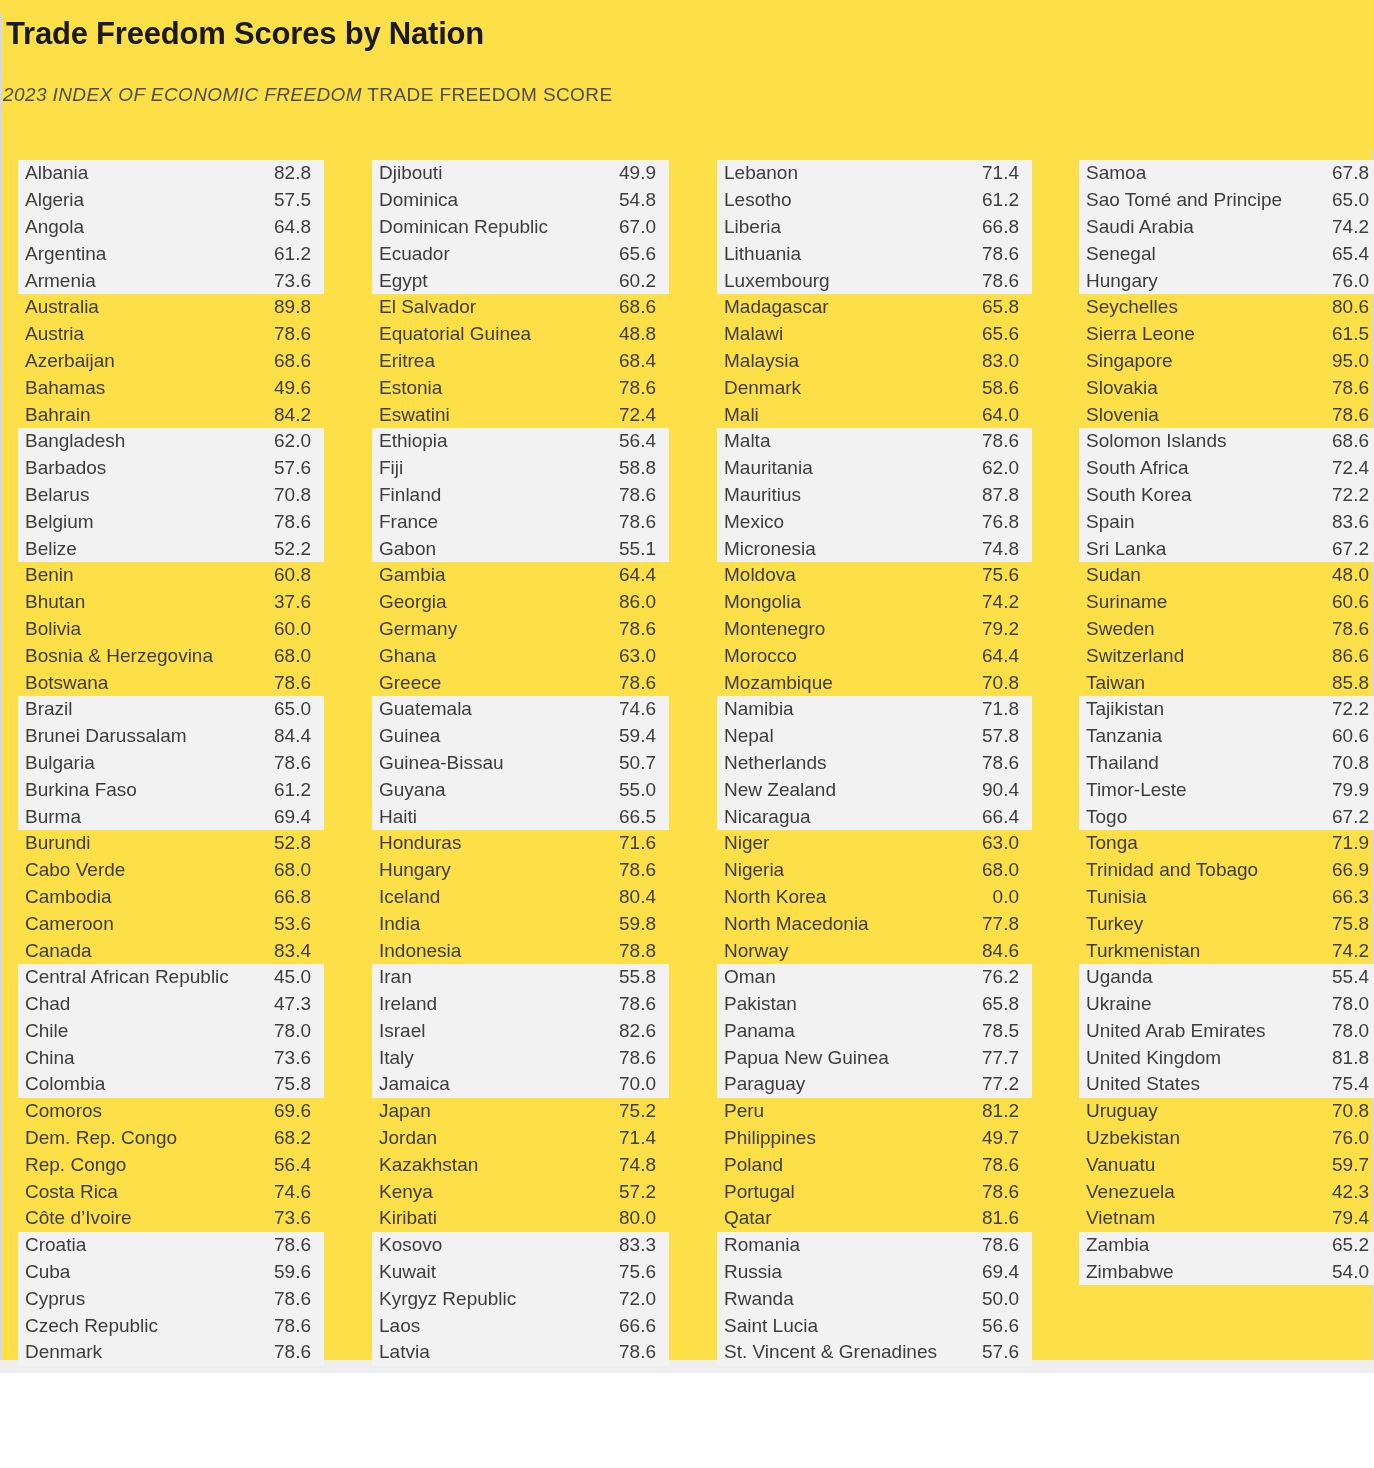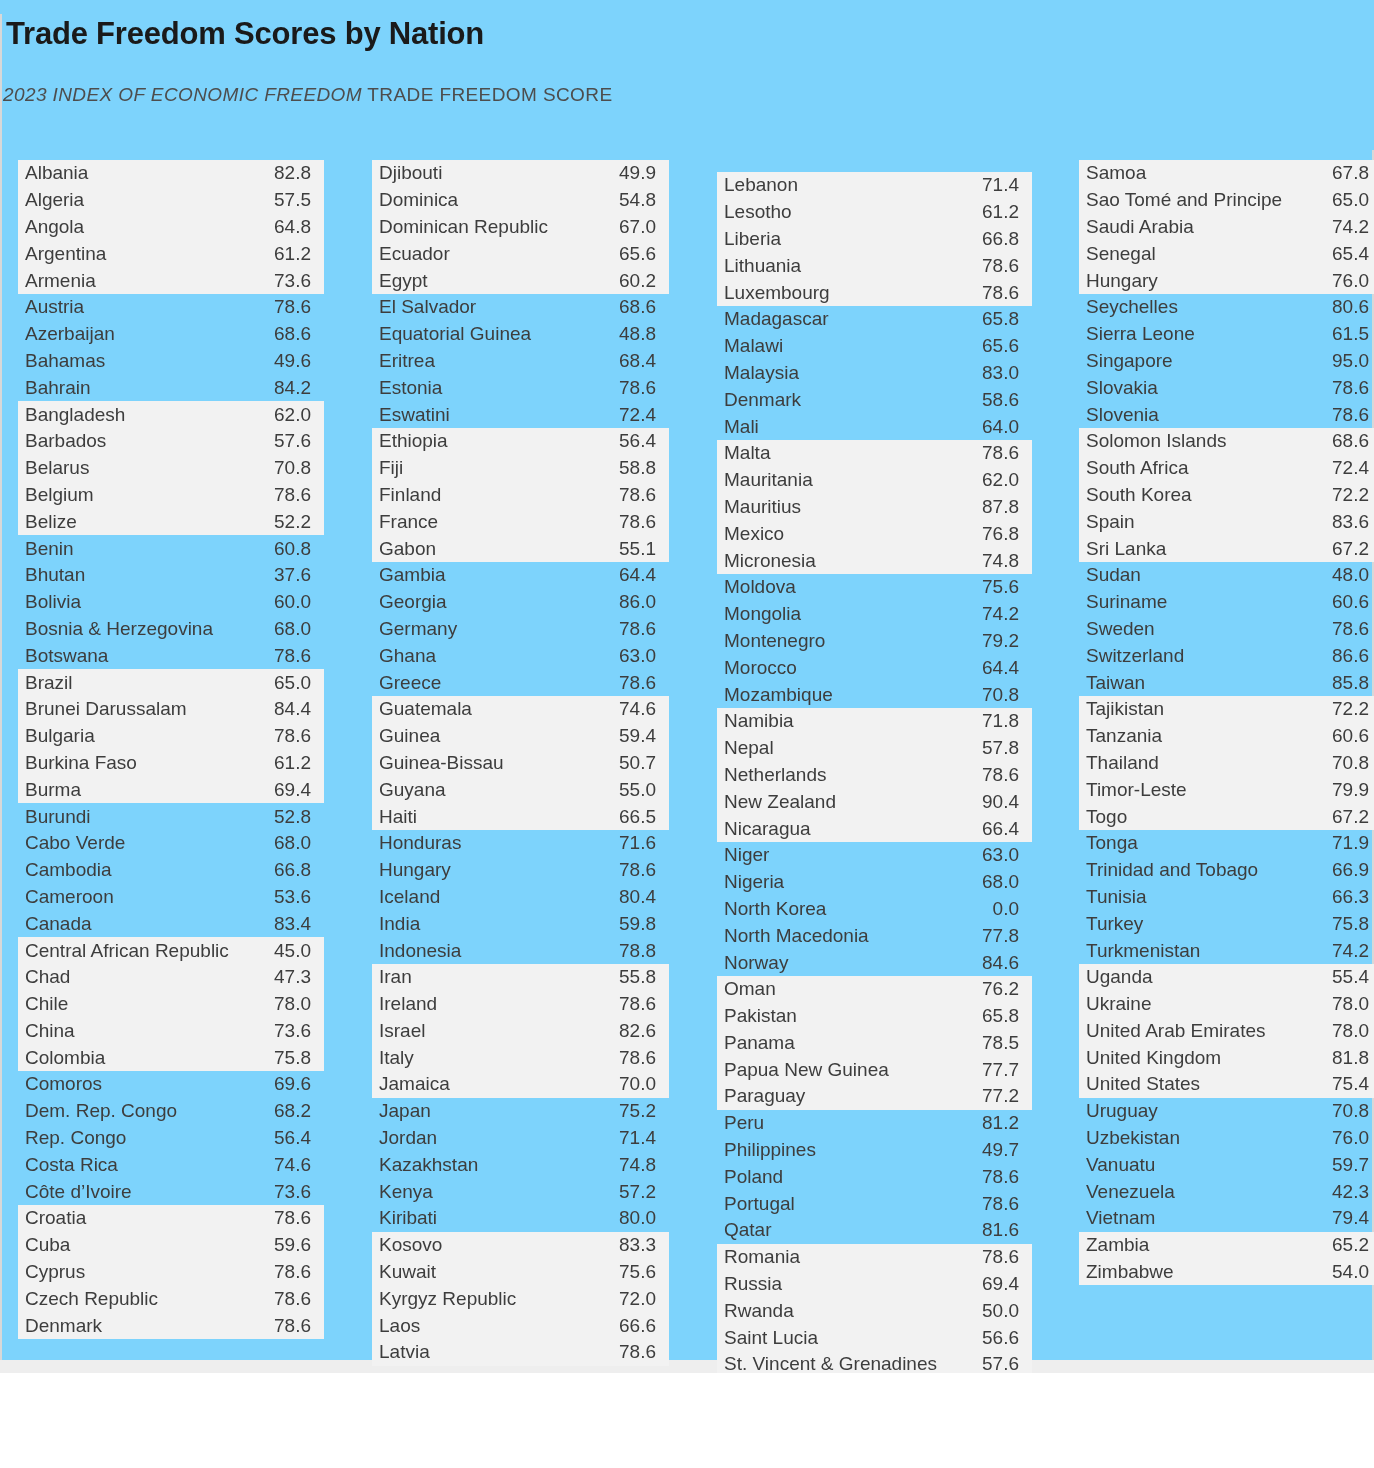--- a/index.html
+++ b/index.html
@@ -1,34 +1,34 @@
 <!DOCTYPE html>
 <html style="--stripe: #f2f2f2; --text: #3d3d3d; --border: #d8d8d8; --strip: #eeeeee;"><head>
 <meta charset="utf-8">
 <style>
   * { margin:0; padding:0; box-sizing:border-box; }
   html,body { width:1374px; height:1468px; background:#ffffff;
     font-family:"Liberation Sans","DejaVu Sans",sans-serif; }
-  .page { position:relative; width:1374px; height:1373px; background:#7dd3fc; overflow:hidden; }
+  .page { position:relative; width:1374px; height:1373px; background:#fde047; overflow:hidden; }
 
   .edge-left  { position:absolute; left:0;  top:14px; bottom:0; width:2px; background:var(--border,#d8d8d8); }
   .edge-right { position:absolute; right:0; top:150px; bottom:10px; width:2px; background:var(--border,#d8d8d8); }
   .bottom-strip { position:absolute; left:0; right:0; bottom:0; height:13px; background:var(--strip,#eeeeee); }
 
   .title { position:absolute; left:6px; top:16px; font-size:31px; font-weight:700;
     color:#1a1a1a; letter-spacing:-0.2px; }
   .subtitle { position:absolute; left:3px; top:84px; font-size:19px; color:#4d4d4d;
     letter-spacing:0.4px; }
   .subtitle .it { font-style:italic; }
 
   .table-area { position:absolute; left:14px; top:160px; width:1374px; height:1206px; }
   .col { position:absolute; top:0; }
   .col[data-col="0"] { left:4px;    width:306px; }
   .col[data-col="1"] { left:358px;  width:297px; }
-  .col[data-col="2"] { left:703px;  width:315px;margin-top:12px; }
+  .col[data-col="2"] { left:703px;  width:315px; }
   .col[data-col="3"] { left:1065px; width:303px; }
 
   .row { height:26.8px; display:flex; justify-content:space-between; align-items:center;
     padding:0 13px 0 7px; font-size:19px; color:var(--text,#3d3d3d); }
   .row.stripe { background:var(--stripe,#f2f2f2); }
   .nation { white-space:nowrap; }
   .score  { white-space:nowrap; }
 
   .source-line { position:absolute; left:6px; top:1412px; font-size:23px; color:#3d3d3d; }
   .source-line .lbl { font-weight:700; color:#111; }
@@ -68,20 +68,24 @@
         </div>
         <div class="row stripe">
           <span class="nation">Argentina</span>
           <span class="score">61.2</span>
         </div>
         <div class="row stripe">
           <span class="nation">Armenia</span>
           <span class="score">73.6</span>
         </div>
         <div class="row">
+          <span class="nation">Australia</span>
+          <span class="score">89.8</span>
+        </div>
+        <div class="row">
           <span class="nation">Austria</span>
           <span class="score">78.6</span>
         </div>
         <div class="row">
           <span class="nation">Azerbaijan</span>
           <span class="score">68.6</span>
         </div>
         <div class="row">
           <span class="nation">Bahamas</span>
           <span class="score">49.6</span>

